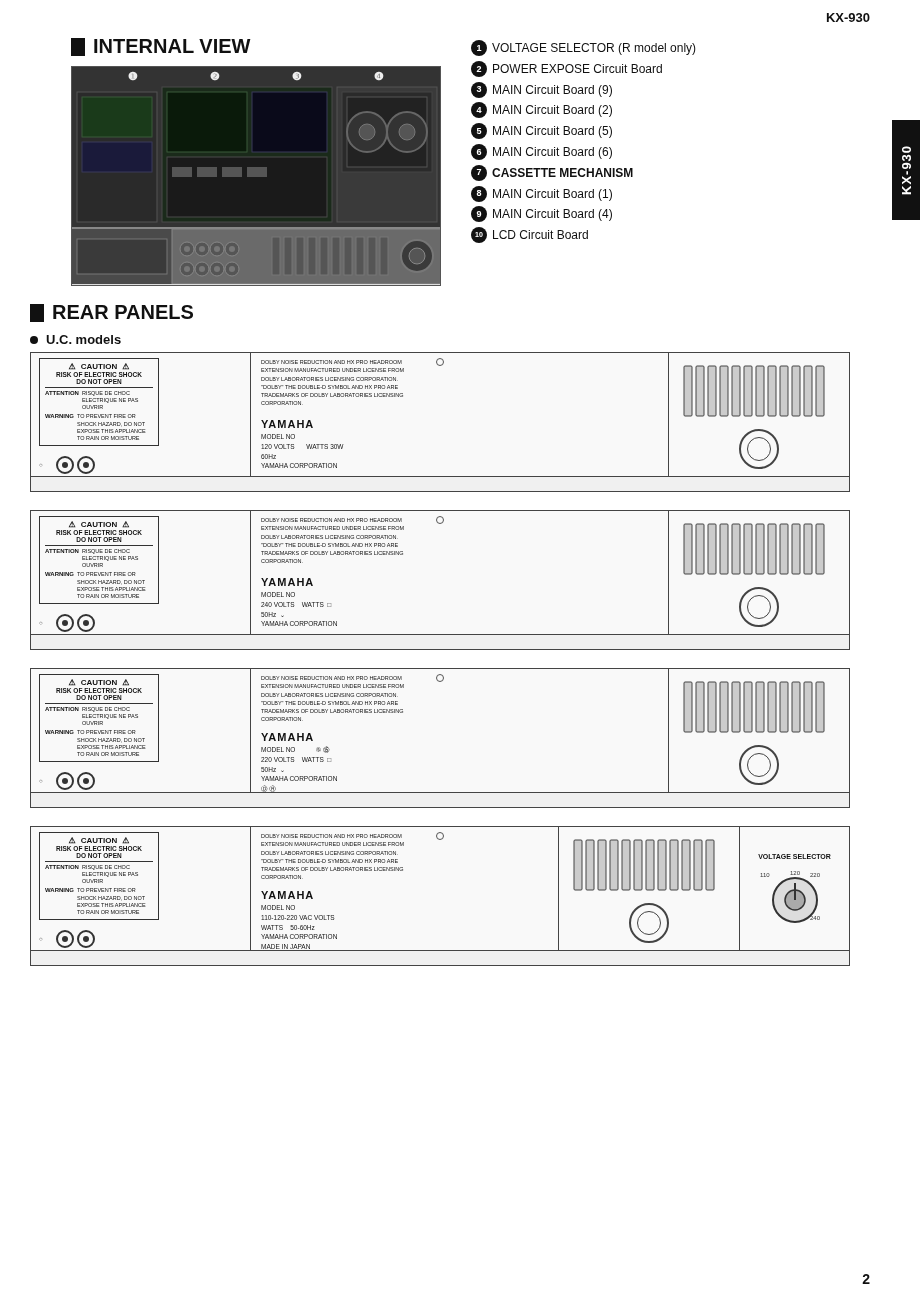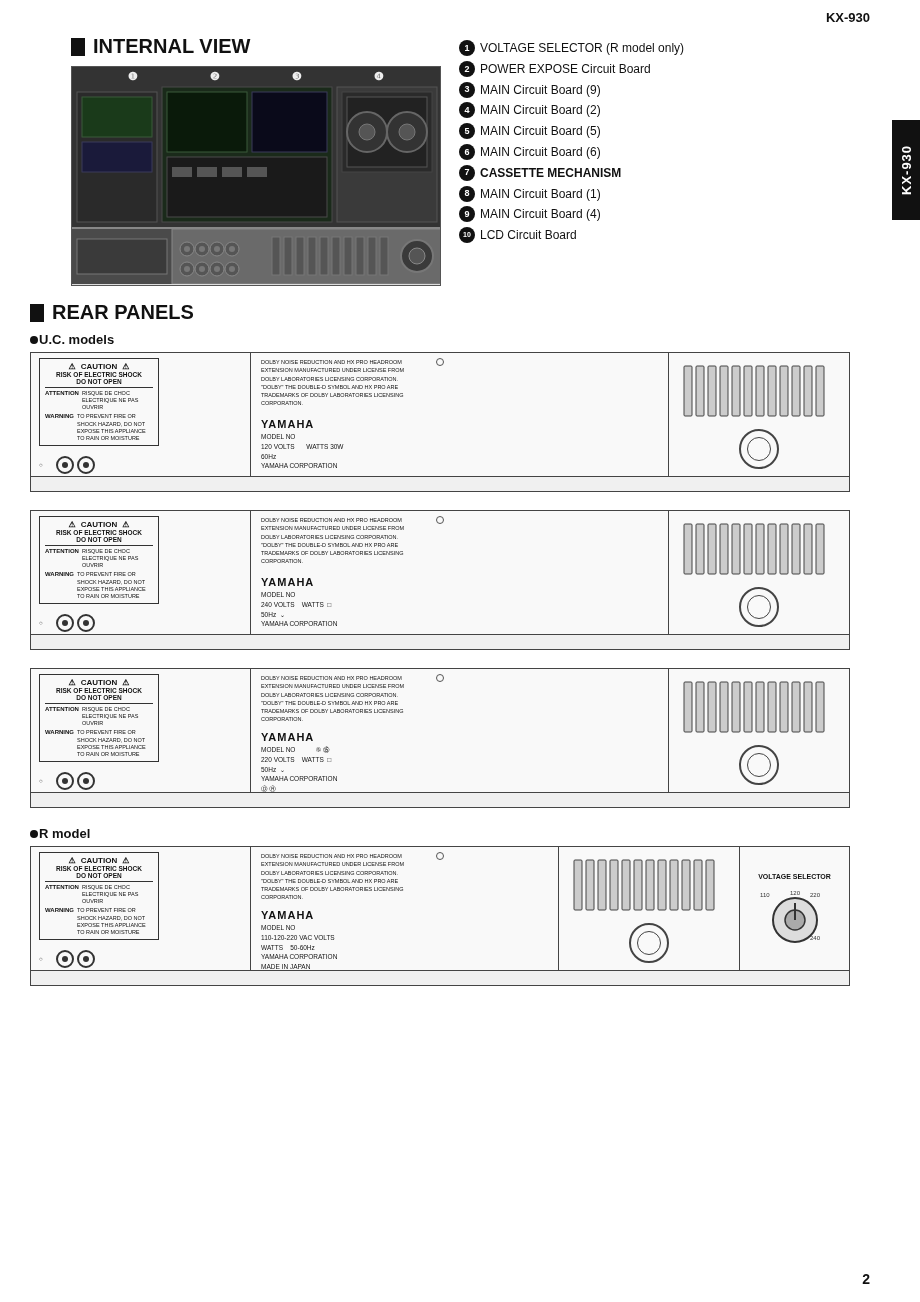--- a/index.html
+++ b/index.html
@@ -44,21 +44,21 @@
     }
 
     
     .main-content {
       padding: 5px 50px 10px 30px;
     }
 
     
     .internal-view-section {
       display: flex;
-      gap: 8px;
+      gap: 20px;
       margin-bottom: 15px;
       padding-left: 41px;
     }
 
     .left-panel {
       flex: 0 0 380px;
     }
 
     .right-panel {
       flex: 1;
@@ -159,21 +159,21 @@
     .model-section {
       margin-bottom: 18px;
     }
 
     .model-label {
       font-size: 13px;
       font-weight: bold;
       margin-bottom: 5px;
       display: flex;
       align-items: center;
-      gap: 1px;
+      gap: 8px;
     }
 
     .bullet {
       display: inline-block;
       width: 8px;
       height: 8px;
       border-radius: 50%;
       background: #111;
     }
 
@@ -746,24 +746,20 @@
           </div>
           <div class="circular-port-large">
             <div class="circular-port-inner"></div>
           </div>
         </div>
       </div>
       <div style="width:820px;height:15px;border:1px solid #444;border-top:none;background:#f0f0f0;"></div>
     </div>
 
     <div class="model-section">
-      <div class="model-label">
-        <span class="bullet"></span>
-        <span>R model</span>
-      </div>
       <div class="rear-panel-diagram" style="position:relative;">
         <div style="position:absolute;top:5px;left:50%;transform:translateX(-50%);width:8px;height:8px;border-radius:50%;border:1px solid #555;"></div>
         <div class="panel-left">
           <div class="caution-box">
             <div class="caution-title">
               <div style="display:flex;align-items:center;justify-content:center;gap:5px;">
                 <span style="font-size:8px;">⚠</span>
                 <span style="font-size:8px;font-weight:bold;">CAUTION</span>
                 <span style="font-size:8px;">⚠</span>
               </div>

